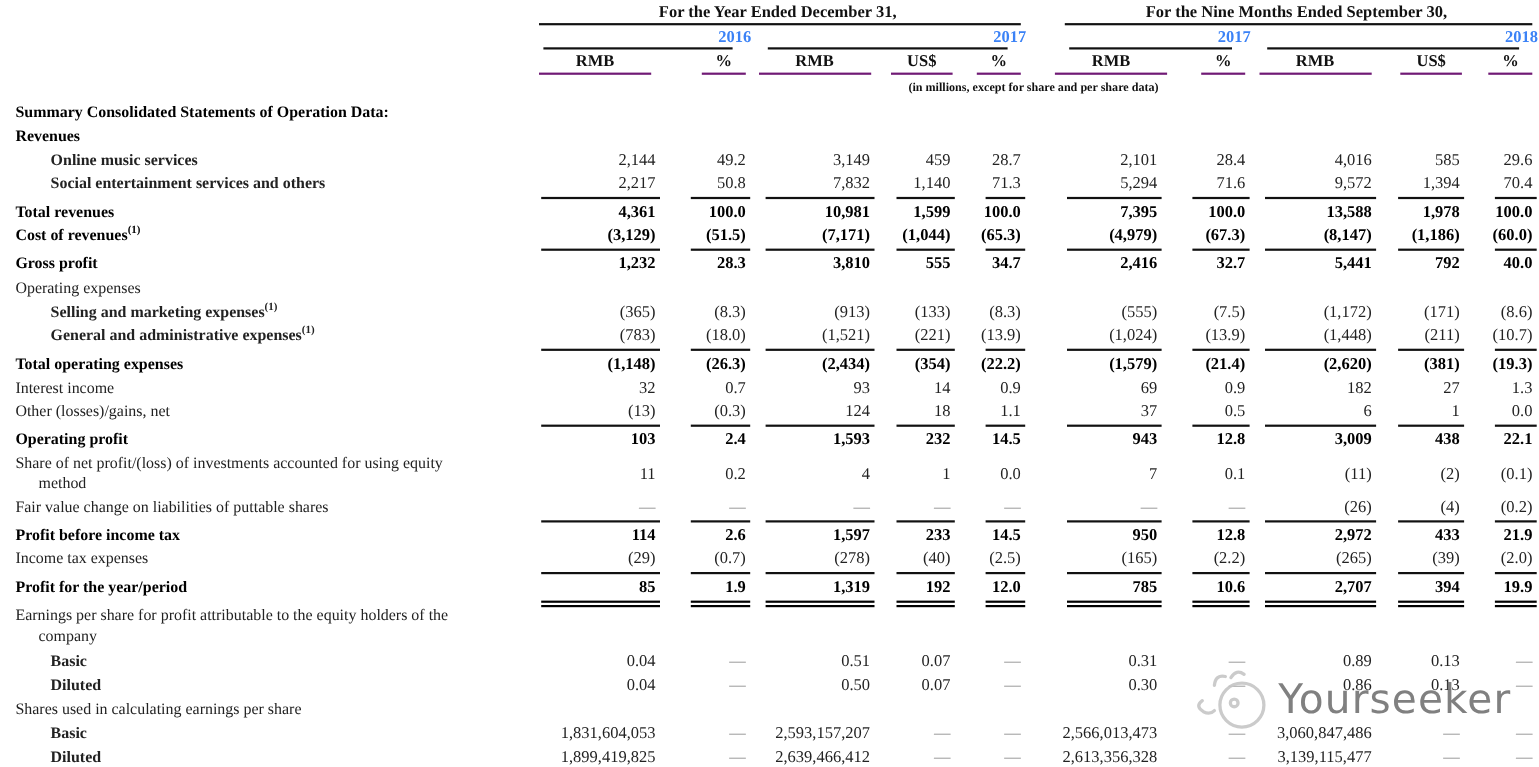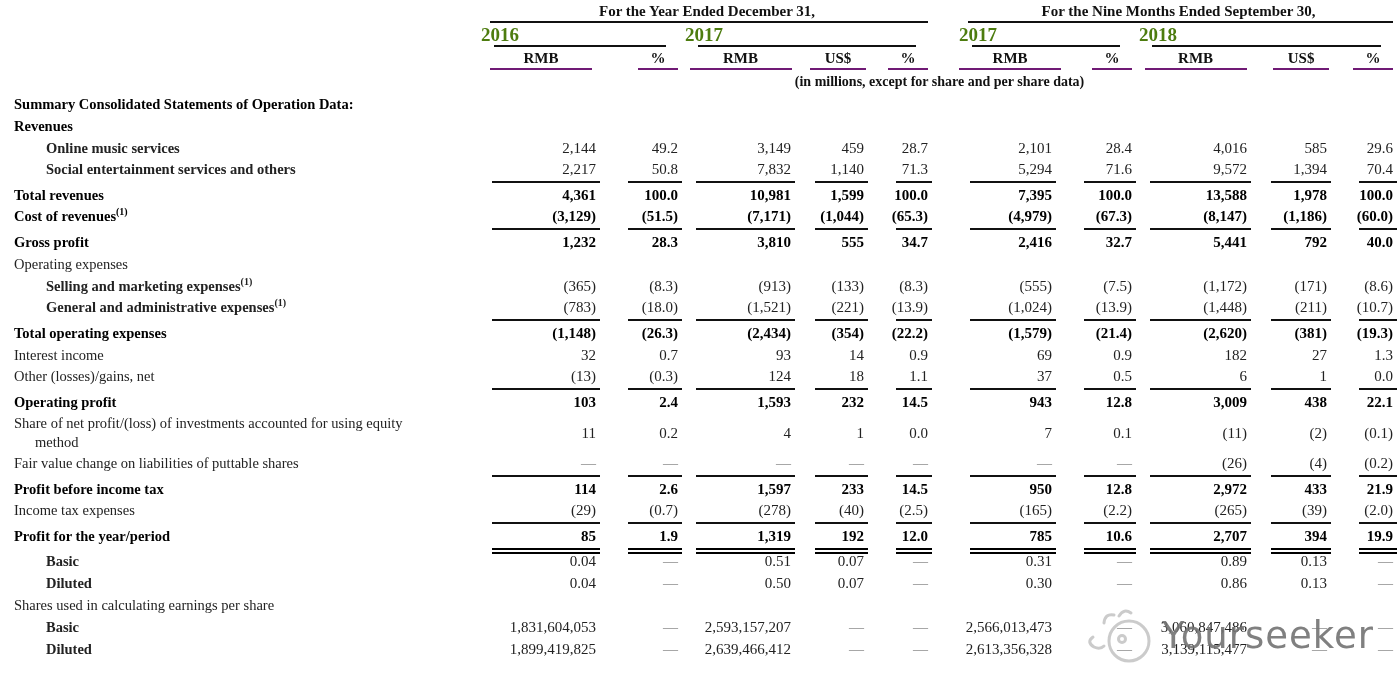--- a/index.html
+++ b/index.html
@@ -5,28 +5,28 @@
   html,body{margin:0;padding:0;}
   #screen{position:relative;width:1399px;height:697px;background:#ffffff;overflow:hidden;
           font-family:"Liberation Serif","DejaVu Serif",serif;color:#222;}
   table{border-collapse:collapse;table-layout:fixed;width:1399px;}
   td{vertical-align:middle;white-space:nowrap;box-sizing:border-box;overflow:visible;}
 
   
   .grp{font-weight:700;font-size:15px;text-align:center;position:relative;height:23px;
        vertical-align:bottom;padding-bottom:3px;color:#111;}
   .grp::after{content:"";position:absolute;left:10px;right:6px;bottom:0;border-bottom:2px solid #111;}
-  .yr{font-weight:700;font-size:19px;text-align:left;position:relative;height:22px;color:#4d7c0f;}
+  .yr{font-weight:700;font-size:15px;text-align:right;position:relative;height:22px;color:#3b82f6;}
   .yr::after{content:"";position:absolute;left:14px;right:18px;bottom:0;border-bottom:2px solid #111;}
   .ch{font-weight:700;font-size:15px;height:24px;vertical-align:bottom;color:#111;}
   .ch .u{display:inline-block;border-bottom:2px solid #701a75;padding-bottom:1px;text-align:center;}
   .ch.rmb{text-align:center;} .ch.rmb .u{width:102px;}
   .ch.pct{text-align:right;padding-right:6px;} .ch.pct .u{width:40px;}
   .ch.usd{text-align:right;padding-right:4px;} .ch.usd .u{width:56px;}
-  .note{font-weight:700;font-size:14px;text-align:center;height:22px;color:#111;}
+  .note{font-weight:700;font-size:11px;text-align:center;height:22px;color:#111;}
 
   
   tbody td{font-size:15px;height:22px;line-height:19px;}
   .lbl{font-size:14.5px;text-align:left;padding-left:14px;}
   .ind1{padding-left:46px;font-weight:bold;}
   .cont{padding-left:21px;}
   sup{font-size:10px;line-height:0;}
   .v{text-align:right;padding-right:6px;position:relative;}
   tr.b td{font-weight:700;color:#000;}
   tr.two td{height:40px;}
@@ -358,20 +358,34 @@
           <td class="v rmb dul">1,319</td>
           <td class="v usd dul">192</td>
           <td class="v pct dul">12.0</td>
           <td class="sp"></td>
           <td class="v rmb dul">785</td>
           <td class="v pct dul">10.6</td>
           <td class="v rmb dul">2,707</td>
           <td class="v usd dul">394</td>
           <td class="v pct dul">19.9</td>
         </tr>
+        <tr class="two ar">
+          <td class="lbl">Earnings per share for profit attributable to the equity holders of the<div class="cont">company</div></td>
+          <td class="v rmb"></td>
+          <td class="v pct"></td>
+          <td class="v rmb"></td>
+          <td class="v usd"></td>
+          <td class="v pct"></td>
+          <td class="sp"></td>
+          <td class="v rmb"></td>
+          <td class="v pct"></td>
+          <td class="v rmb"></td>
+          <td class="v usd"></td>
+          <td class="v pct"></td>
+        </tr>
         <tr>
           <td class="lbl ind1">Basic</td>
           <td class="v rmb">0.04</td>
           <td class="v pct dash">—</td>
           <td class="v rmb">0.51</td>
           <td class="v usd">0.07</td>
           <td class="v pct dash">—</td>
           <td class="sp"></td>
           <td class="v rmb">0.31</td>
           <td class="v pct dash">—</td>

